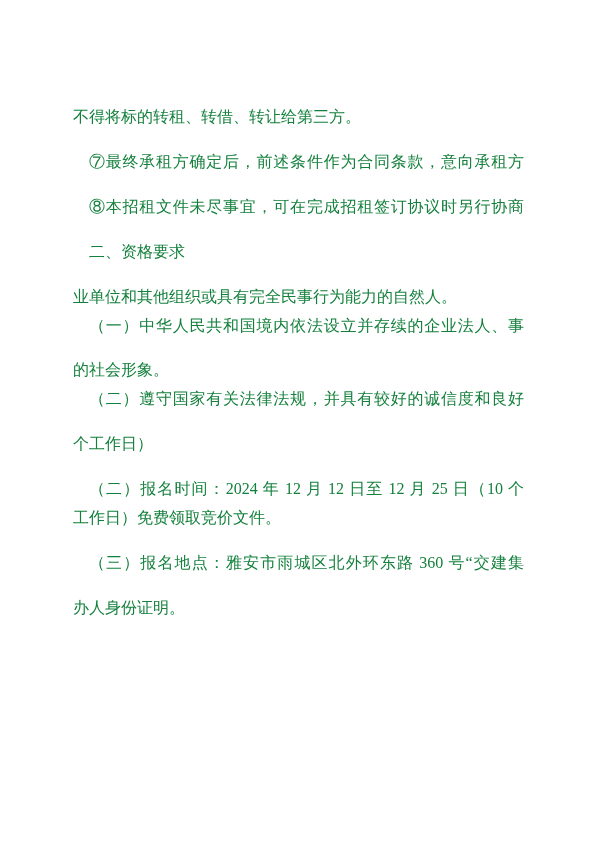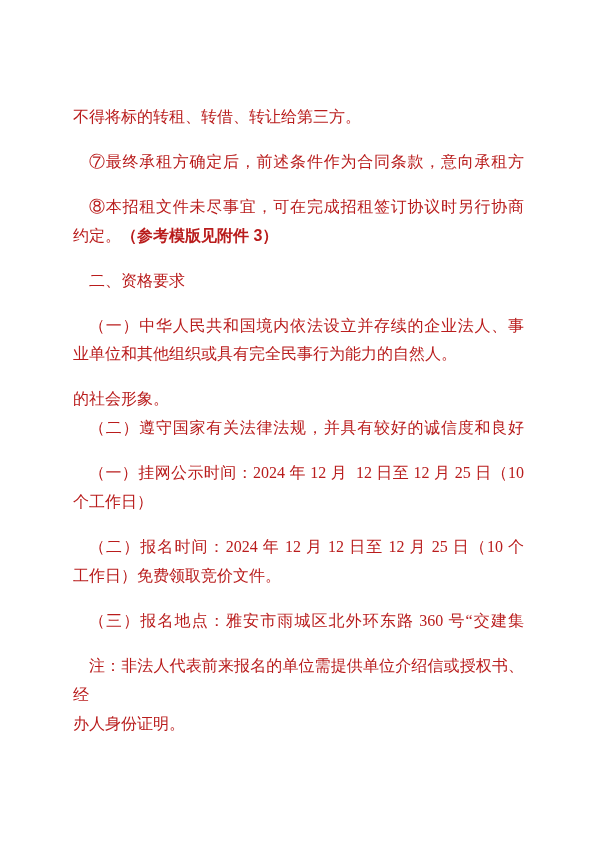--- a/index.html
+++ b/index.html
@@ -10,21 +10,21 @@
   .page {
     position: relative;
     width: 600px;
     height: 848px;
     box-sizing: border-box;
     background: #ffffff;
     padding: 103px 76px 0 73px;
     font-family: "Liberation Serif", "DejaVu Serif", serif;
     font-size: 16px;
     line-height: 28.9px;
-    color: #b91c1c;
+    color: #15803d;
     overflow: hidden;
   }
   p.para {
     margin: 0;
     padding: 0;
   }
   .line {
     white-space: pre-wrap;
     min-height: 28.9px;
   }
@@ -51,64 +51,61 @@
   <p></p>
 
   <p class="para">
     </p>
     <div class="line first fill">⑦最终承租方确定后，前述条件作为合同条款，意向承租方</div>
   <p></p>
 
   <p class="para">
     </p>
     <div class="line first fill">⑧本招租文件未尽事宜，可在完成招租签订协议时另行协商</div>
-    <div class="line"><span>约定。</span><span class="emph">（参考模版见附件 3）</span></div>
   <p></p>
 
   <p class="para heading">
     </p>
     <div class="line first">二、资格要求</div>
   <p></p>
 
   <p class="para">
     </p>
+    <div class="line">业单位和其他组织或具有完全民事行为能力的自然人。</div>
     <div class="line first fill">（一）中华人民共和国境内依法设立并存续的企业法人、事</div>
-    <div class="line">业单位和其他组织或具有完全民事行为能力的自然人。</div>
   <p></p>
 
   <p class="para">
     </p>
     <div class="line">的社会形象。</div>
     <div class="line first fill">（二）遵守国家有关法律法规，并具有较好的诚信度和良好</div>
   <p></p>
 
   <p class="para heading">
     </p>
   <p></p>
 
   <p class="para">
     </p>
-    <div class="line first fill">（一）挂网公示时间：2024 年 12 月  12 日至 12 月 25 日（10</div>
     <div class="line">个工作日）</div>
   <p></p>
 
   <p class="para">
     </p>
     <div class="line first fill">（二）报名时间：2024 年 12 月 12 日至 12 月 25 日（10 个</div>
     <div class="line">工作日）免费领取竞价文件。</div>
   <p></p>
 
   <p class="para">
     </p>
     <div class="line first fill">（三）报名地点：雅安市雨城区北外环东路 360 号“交建集</div>
   <p></p>
 
   <p class="para note">
     </p>
-    <div class="line first fill">注：非法人代表前来报名的单位需提供单位介绍信或授权书、经</div>
     <div class="line">办人身份证明。</div>
   <p></p>
 
   <p class="para">
     </p>
   <p></p>
 
   <p class="para bold-serif">
     </p>
 

